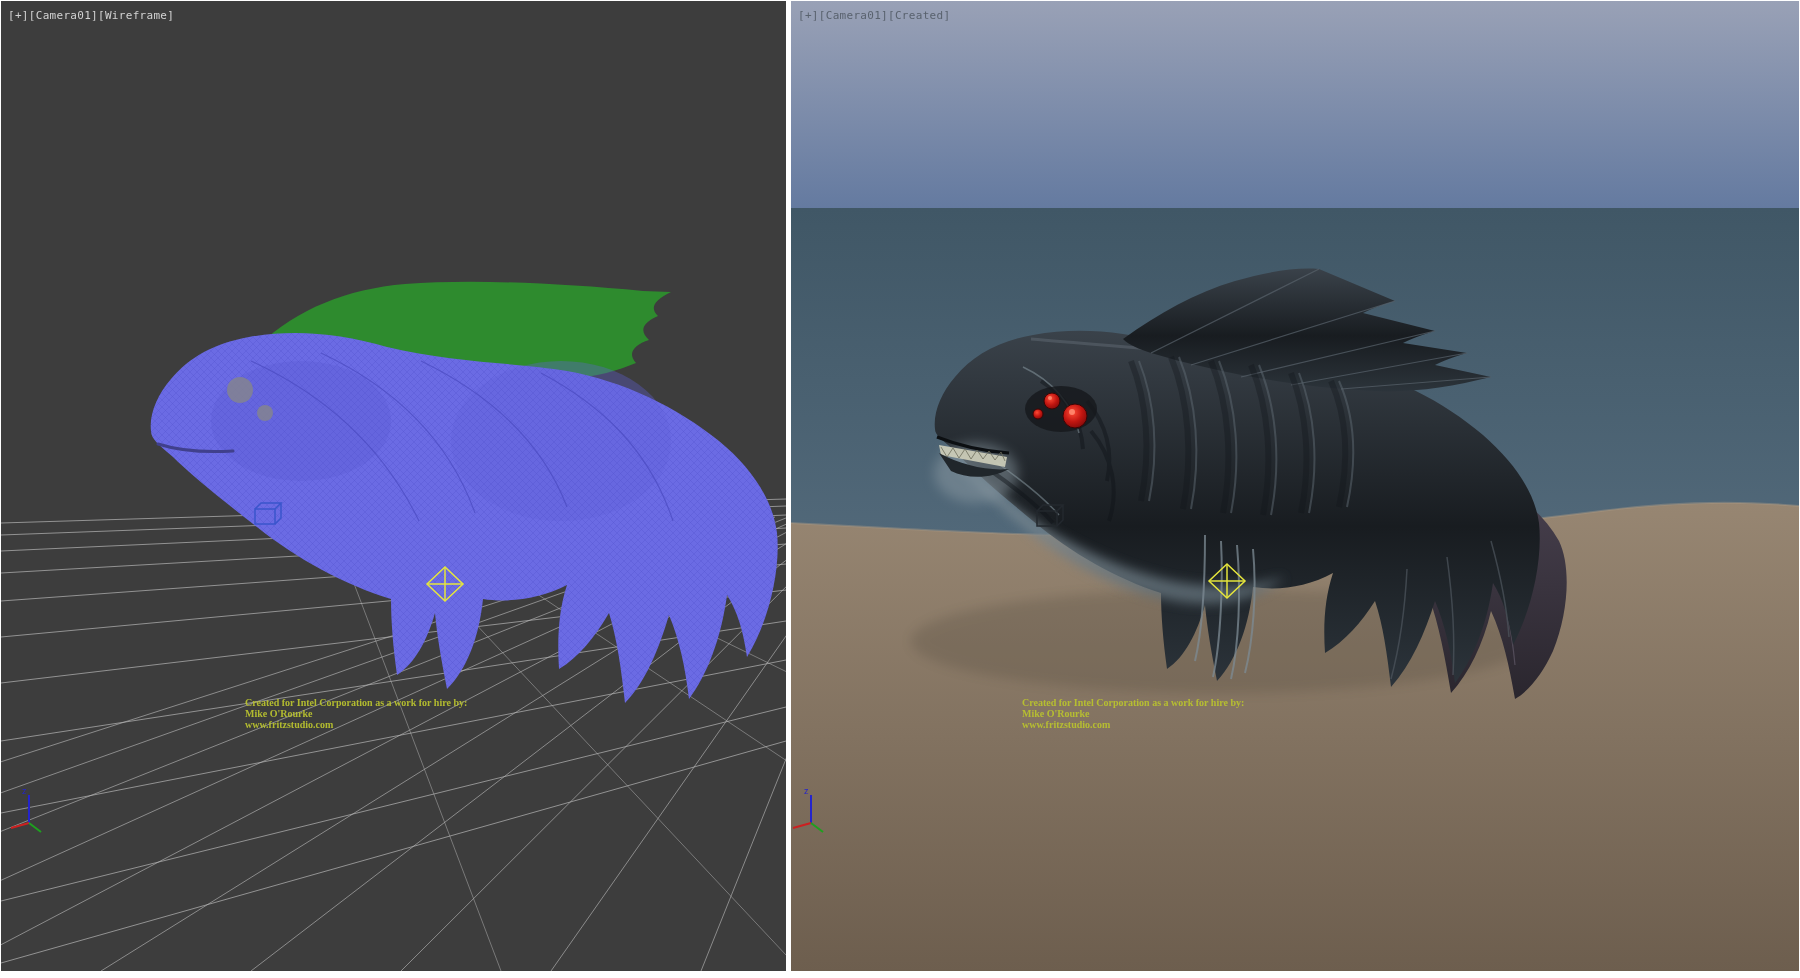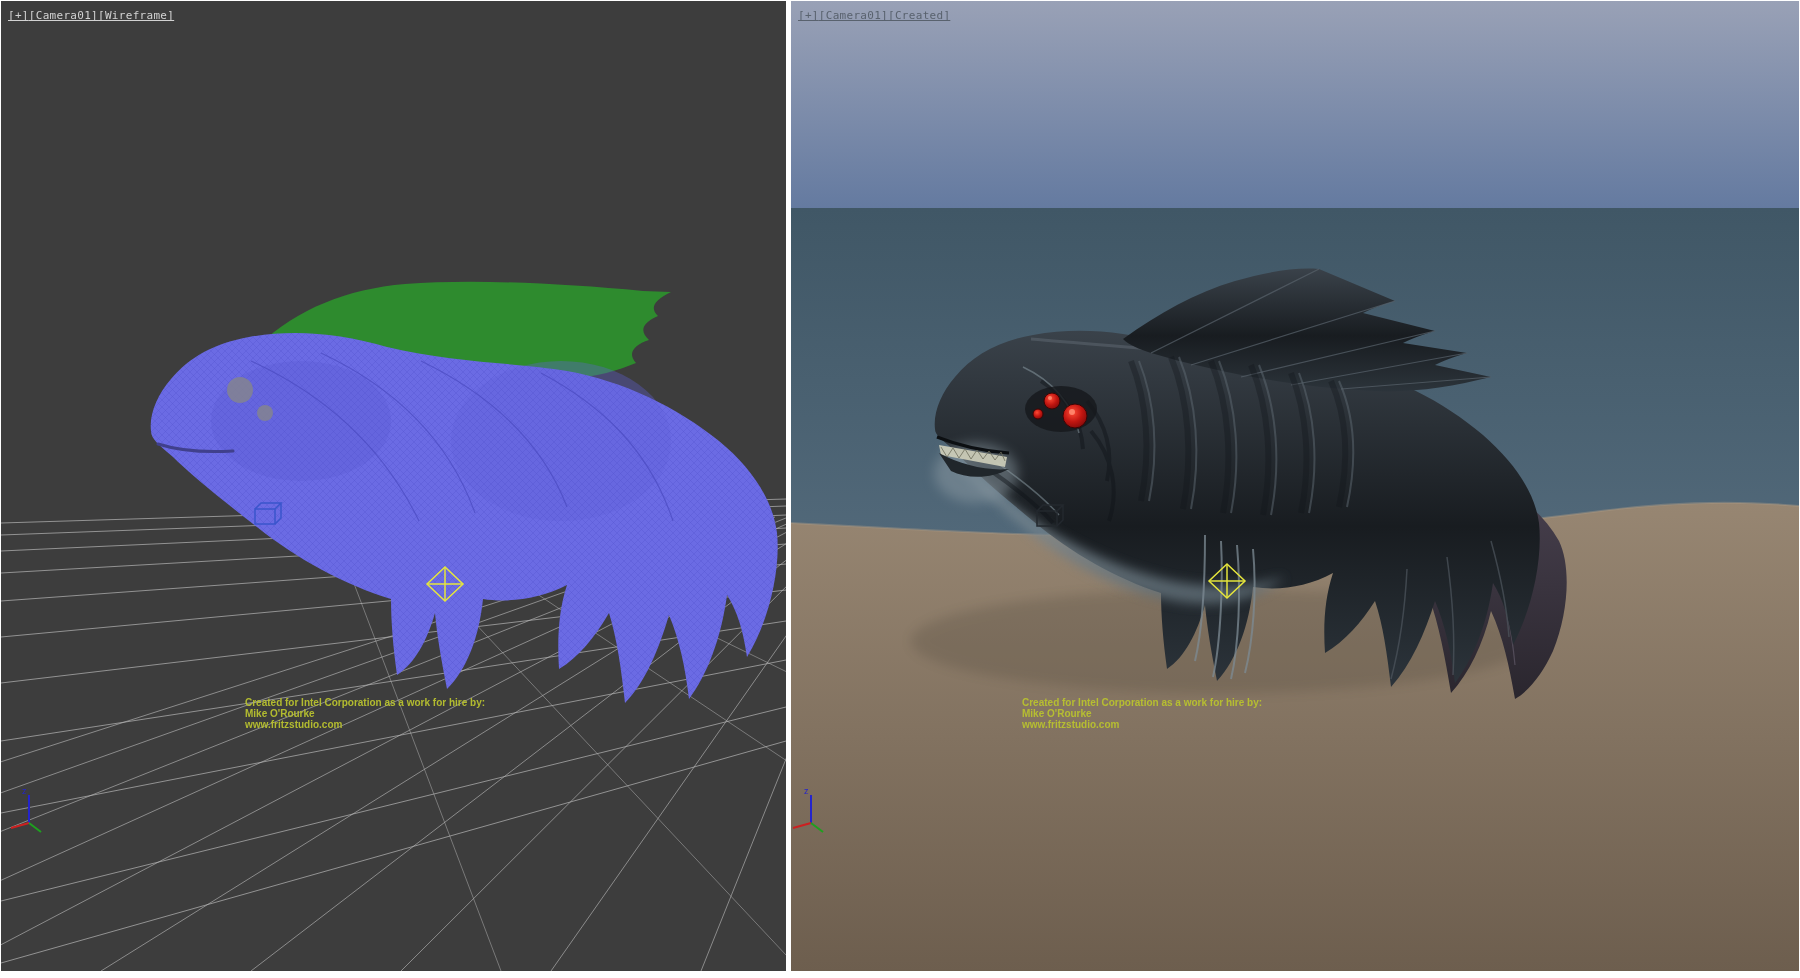--- a/index.html
+++ b/index.html
@@ -3,24 +3,24 @@
 <meta charset="utf-8">
 <style>
   html,body{margin:0;padding:0;background:#ffffff;}
   .frame{position:relative;width:1800px;height:978px;background:#ffffff;overflow:hidden;
          font-family:"Liberation Sans","DejaVu Sans",sans-serif;}
   .viewport{position:absolute;top:1px;height:970px;overflow:hidden;}
   .viewport.left{left:1px;width:785px;}
   .viewport.right{left:791px;width:1008px;}
   .viewport svg{position:absolute;left:0;top:0;}
   .vplabel{position:absolute;left:7px;top:8px;font-size:11px;letter-spacing:0.3px;
-           font-family:"DejaVu Sans Mono","Liberation Mono",monospace;cursor:default;user-select:none;text-decoration:underline;}
+           font-family:"DejaVu Sans Mono","Liberation Mono",monospace;cursor:default;user-select:none;}
   .vplabel span{cursor:pointer;}
   .watermark{position:absolute;font-size:10px;font-weight:bold;line-height:11px;
-             font-family:Liberation Sans, sans-serif;opacity:0.95;user-select:none;}
+             font-family:Liberation Serif, serif;opacity:0.95;user-select:none;}
   .wm-left{left:244px;top:696px;}
   .wm-right{left:231px;top:696px;}
 </style>
 </head>
 <body>
 
 <div class="frame">
 
   <div class="viewport left">
     <svg width="785" height="970" viewBox="0 0 785 970">

